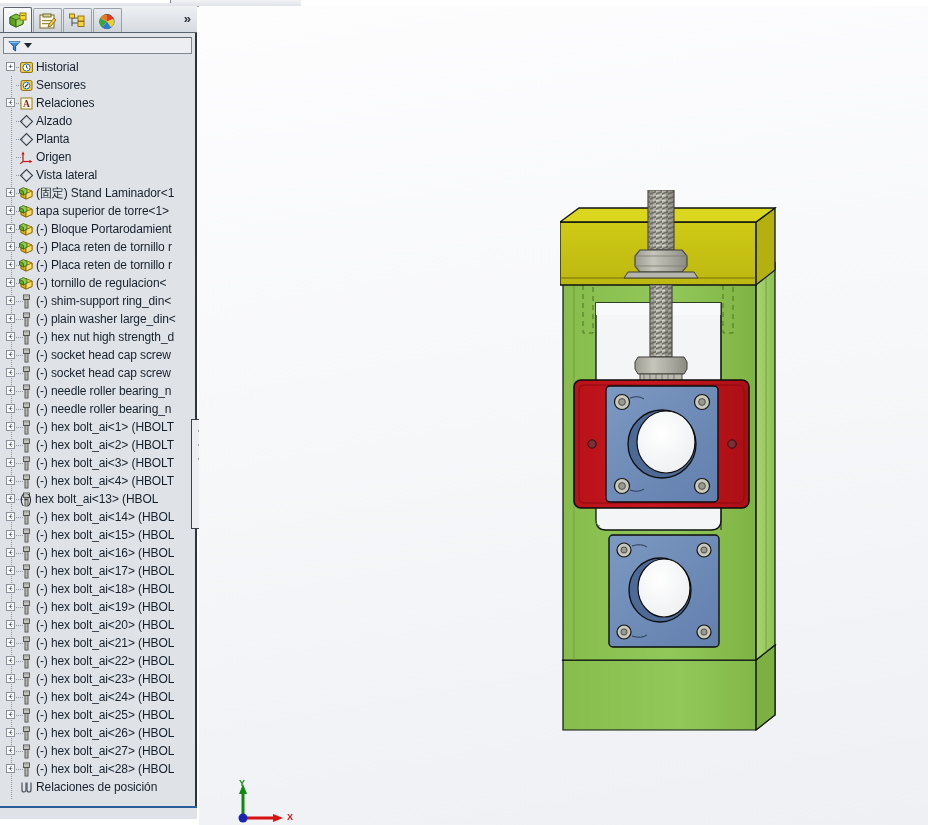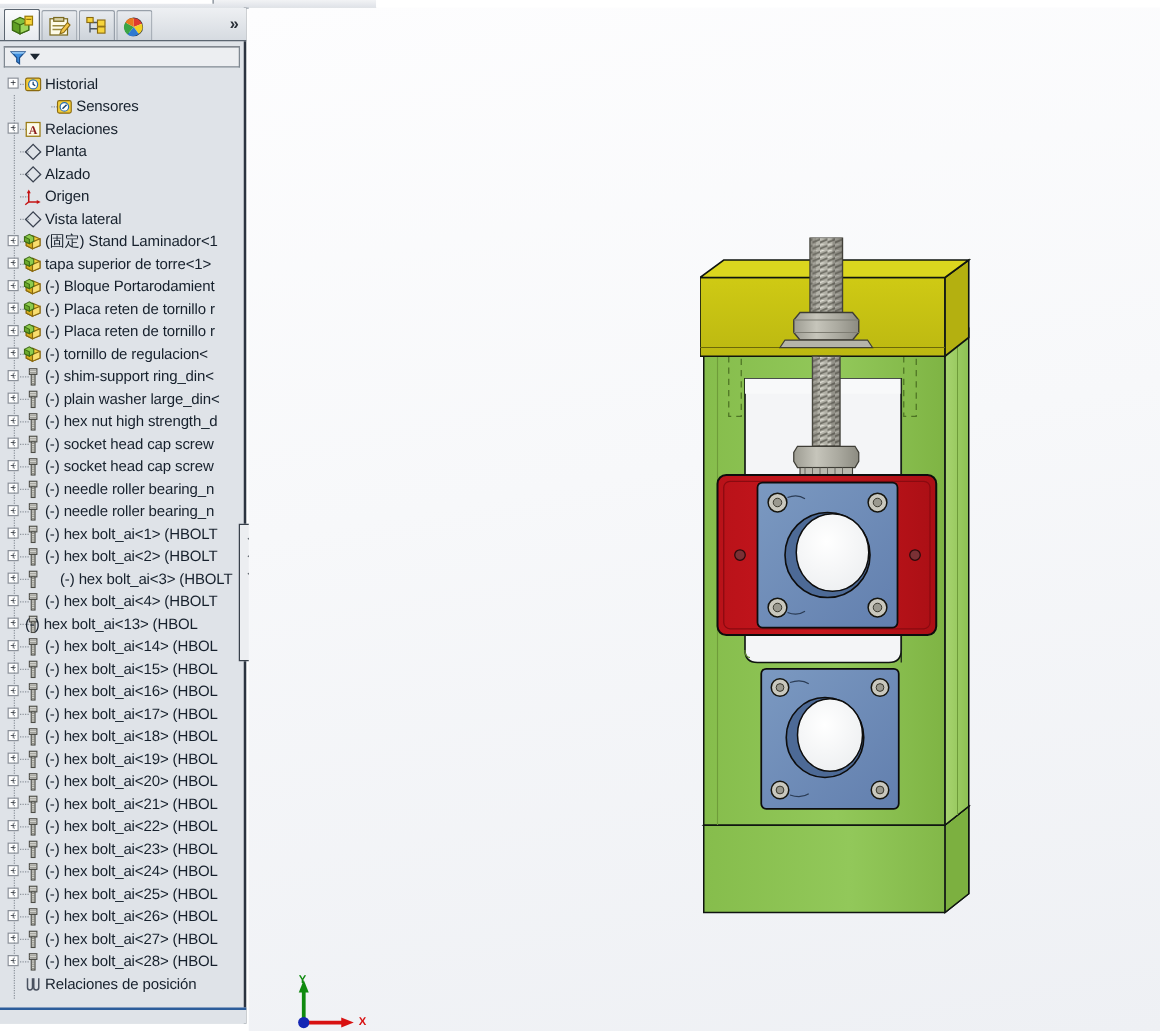--- a/index.html
+++ b/index.html
@@ -144,21 +144,21 @@
           <div class="dots" style="left: 16px; top: 9px; width: 7px;"></div>
           <div class="ico" style="left: 18px; top: 1px;">
             <svg width="15" height="15" viewBox="0 0 15 15">
               <rect x="1.5" y="2.5" width="12" height="10" rx="1.5" fill="#f3cd3a" stroke="#8a6a10" stroke-width="0.9"></rect>
               <circle cx="7.5" cy="7.5" r="3.6" fill="#ffffff" stroke="#2a6fb5" stroke-width="1"></circle>
               <path d="M7.5 5.3 L7.5 7.5 L9.2 8.6" stroke="#15406e" stroke-width="1" fill="none"></path>
             </svg>
           </div>
           <div class="lbl" style="left: 36px;">Historial</div>
         </div>
-        <div class="node" style="top: 0px; margin-left: 25px;">
+        <div class="node" style="top: 0px;">
           <div class="dots" style="left: 16px; top: 9px; width: 7px;"></div>
           <div class="ico" style="left: 18px; top: 1px;">
             <svg width="15" height="15" viewBox="0 0 15 15">
               <rect x="2" y="2.5" width="11" height="10" rx="1.5" fill="#f3cd3a" stroke="#8a6a10" stroke-width="0.9"></rect>
               <circle cx="7.5" cy="7.5" r="3.4" fill="#ffffff" stroke="#2a6fb5" stroke-width="1"></circle>
               <path d="M6 9 L9.3 5.8" stroke="#15406e" stroke-width="1.2"></path>
             </svg>
           </div>
           <div class="lbl" style="left: 36px;">Sensores</div>
         </div>
@@ -173,30 +173,30 @@
           </div>
           <div class="lbl" style="left: 36px;">Relaciones</div>
         </div>
         <div class="node" style="top: 0px;">
           <div class="dots" style="left: 16px; top: 9px; width: 7px;"></div>
           <div class="ico" style="left: 18px; top: 1px;">
             <svg width="15" height="15" viewBox="0 0 15 15">
               <path d="M1.5 7.5 L7.5 1.5 L13.5 7.5 L7.5 13.5 Z" fill="none" stroke="#3a4250" stroke-width="1.1"></path>
             </svg>
           </div>
+          <div class="lbl" style="left: 36px;">Alzado</div>
+        </div>
+        <div class="node" style="top: 0px;">
+          <div class="dots" style="left: 16px; top: 9px; width: 7px;"></div>
+          <div class="ico" style="left: 18px; top: 1px;">
+            <svg width="15" height="15" viewBox="0 0 15 15">
+              <path d="M1.5 7.5 L7.5 1.5 L13.5 7.5 L7.5 13.5 Z" fill="none" stroke="#3a4250" stroke-width="1.1"></path>
+            </svg>
+          </div>
           <div class="lbl" style="left: 36px;">Planta</div>
-        </div>
-        <div class="node" style="top: 0px;">
-          <div class="dots" style="left: 16px; top: 9px; width: 7px;"></div>
-          <div class="ico" style="left: 18px; top: 1px;">
-            <svg width="15" height="15" viewBox="0 0 15 15">
-              <path d="M1.5 7.5 L7.5 1.5 L13.5 7.5 L7.5 13.5 Z" fill="none" stroke="#3a4250" stroke-width="1.1"></path>
-            </svg>
-          </div>
-          <div class="lbl" style="left: 36px;">Alzado</div>
         </div>
         <div class="node" style="top: 0px;">
           <div class="dots" style="left: 16px; top: 9px; width: 7px;"></div>
           <div class="ico" style="left: 18px; top: 1px;">
             <svg width="15" height="15" viewBox="0 0 15 15">
               <line x1="4" y1="11.5" x2="4" y2="3" stroke="#c41414" stroke-width="1.2"></line>
               <polygon points="4,1.5 2.4,4.6 5.6,4.6" fill="#c41414"></polygon>
               <line x1="4" y1="11.5" x2="12" y2="11.5" stroke="#c41414" stroke-width="1.2"></line>
               <polygon points="13.5,11.5 10.4,9.9 10.4,13.1" fill="#c41414"></polygon>
               <line x1="4" y1="11.5" x2="1.2" y2="13.8" stroke="#c41414" stroke-width="1.1"></line>
@@ -468,21 +468,21 @@
               <line x1="4.5" y1="2.6" x2="10.5" y2="2.6" stroke="#8a8a82" stroke-width="0.7"></line>
               <line x1="4.5" y1="4.1" x2="10.5" y2="4.1" stroke="#8a8a82" stroke-width="0.7"></line>
               <rect x="6" y="5.5" width="3" height="8.5" fill="#dcdcd6" stroke="#4a4a44" stroke-width="0.9"></rect>
               <line x1="6" y1="6.8" x2="9" y2="6.8" stroke="#7a7a72" stroke-width="0.6"></line>
               <line x1="6" y1="8.3" x2="9" y2="8.3" stroke="#7a7a72" stroke-width="0.6"></line>
               <line x1="6" y1="9.8" x2="9" y2="9.8" stroke="#7a7a72" stroke-width="0.6"></line>
               <line x1="6" y1="11.3" x2="9" y2="11.3" stroke="#7a7a72" stroke-width="0.6"></line>
               <line x1="6" y1="12.8" x2="9" y2="12.8" stroke="#7a7a72" stroke-width="0.6"></line>
             </svg>
           </div>
-          <div class="lbl" style="left: 48px;">(-) hex bolt_ai&lt;3&gt; (HBOLT</div>
+          <div class="lbl" style="left: 36px;">(-) hex bolt_ai&lt;3&gt; (HBOLT</div>
         </div>
         <div class="node" style="top: 0px;">
           <div class="exp" style="left: 6px; top: 4px;">+</div>
           <div class="dots" style="left: 16px; top: 9px; width: 7px;"></div>
           <div class="ico" style="left: 18px; top: 1px;">
             <svg width="15" height="15" viewBox="0 0 15 15">
               <rect x="4.5" y="1" width="6" height="4.5" fill="#e8e8e4" stroke="#4a4a44" stroke-width="0.9"></rect>
               <line x1="4.5" y1="2.6" x2="10.5" y2="2.6" stroke="#8a8a82" stroke-width="0.7"></line>
               <line x1="4.5" y1="4.1" x2="10.5" y2="4.1" stroke="#8a8a82" stroke-width="0.7"></line>
               <rect x="6" y="5.5" width="3" height="8.5" fill="#dcdcd6" stroke="#4a4a44" stroke-width="0.9"></rect>

